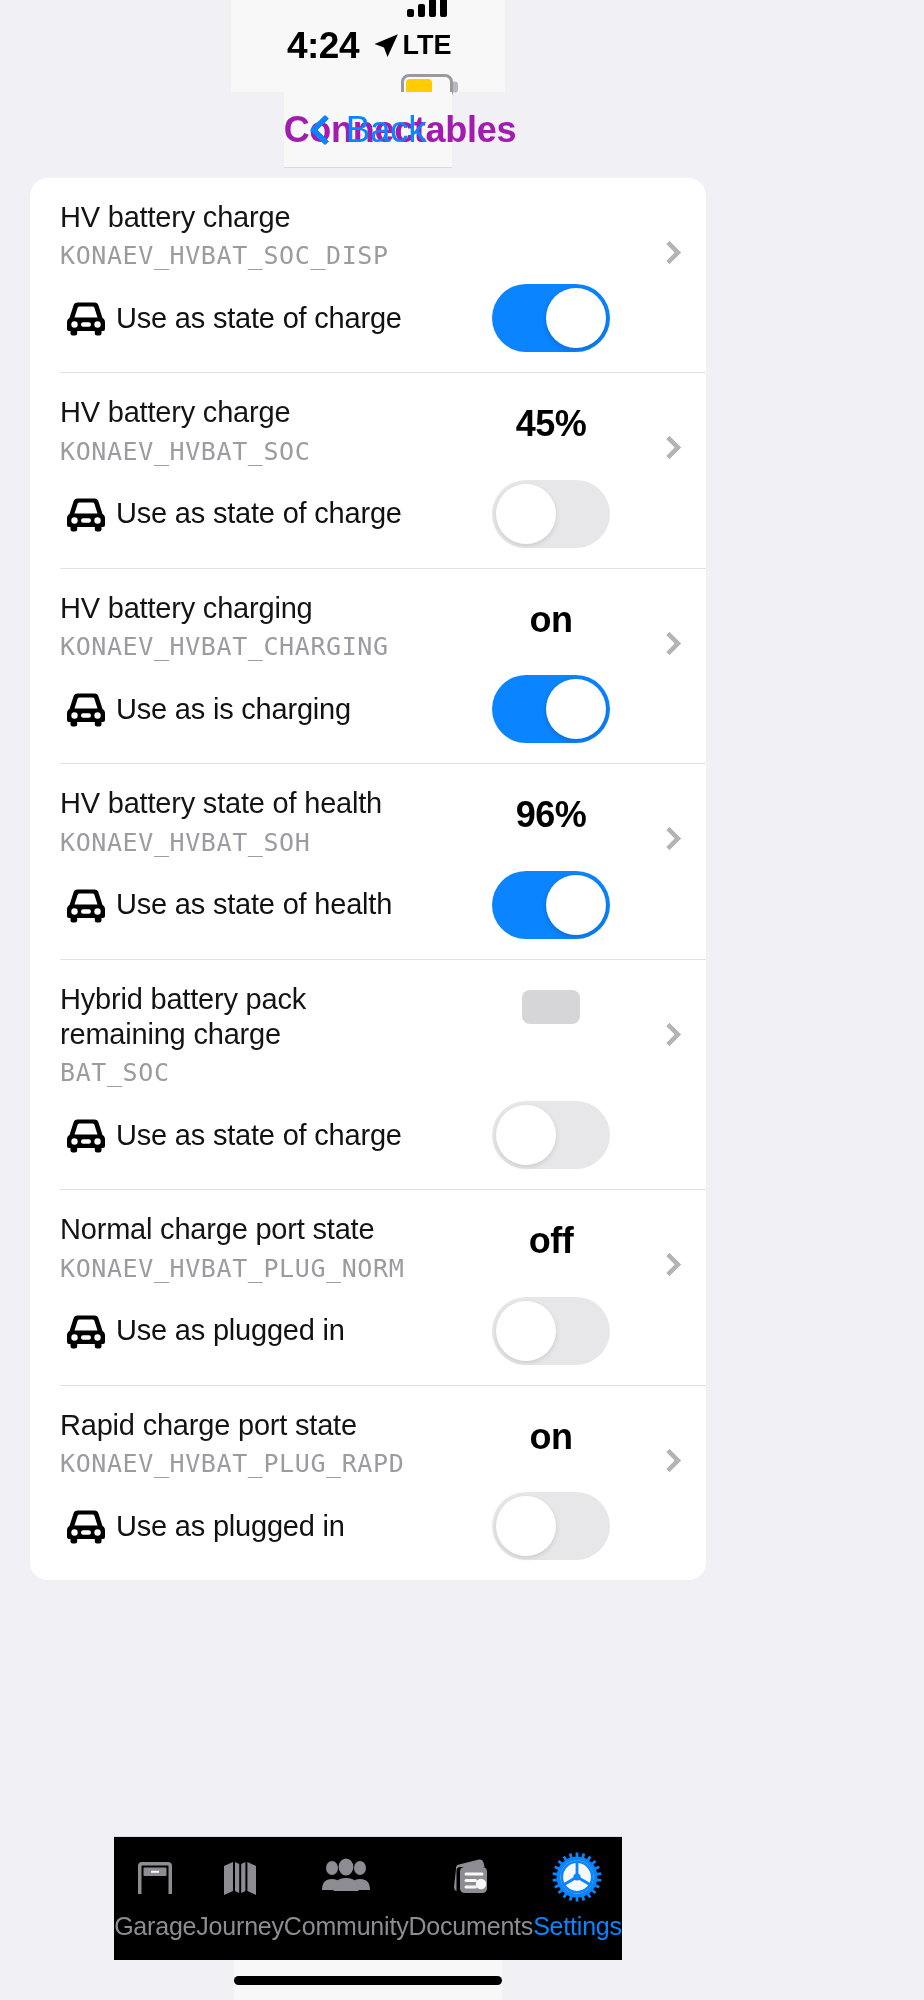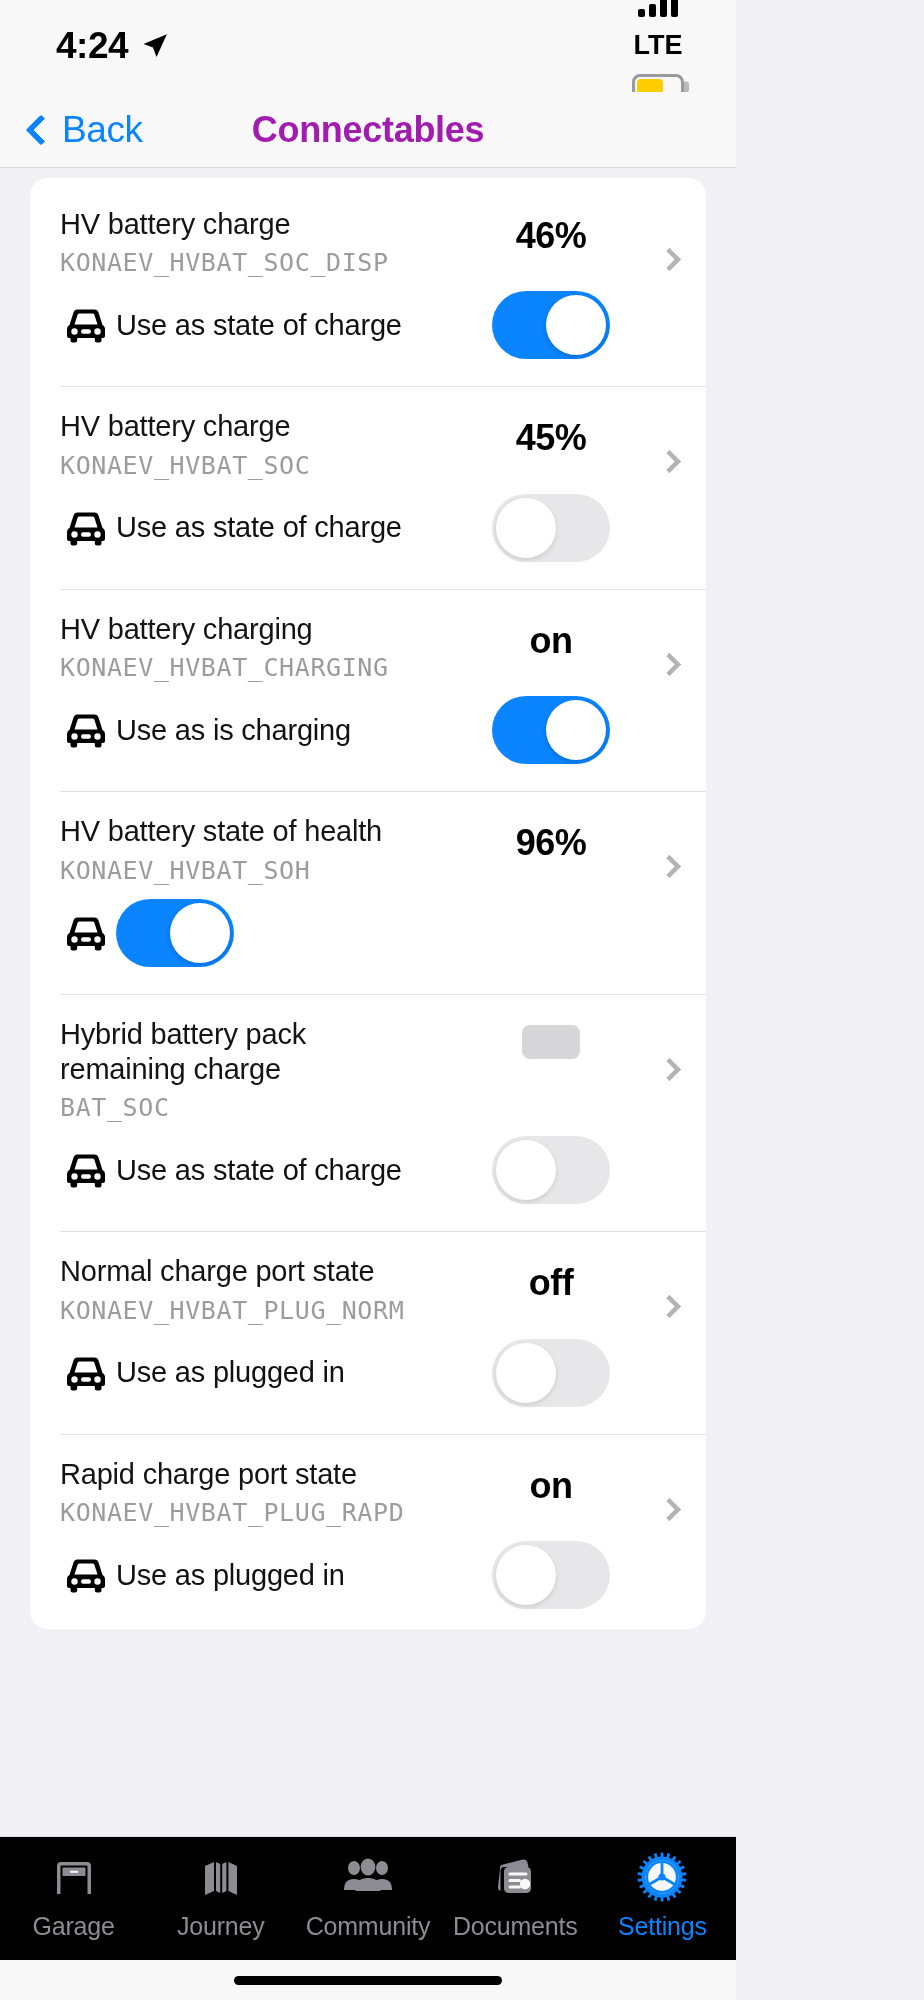--- a/index.html
+++ b/index.html
@@ -3,21 +3,21 @@
 <meta charset="utf-8">
 <style>
   * { margin:0; padding:0; box-sizing:border-box; }
   html, body {
     width:924px; height:2000px;
     background:#f1f1f5;
     font-family:"Liberation Sans", sans-serif;
     -webkit-font-smoothing:antialiased;
     overflow:hidden;
   }
-  #app { position:relative; width:736px; height:2000px; display:flex; flex-direction:column; }
+  #app { position:relative; width:736px; height:2000px; display:flex; flex-direction:column;align-items:center; }
 
   
   .statusbar {
     height:92px; flex:0 0 92px; background:#f8f8f9;
     display:flex; align-items:center; justify-content:space-between;
     padding:0 52px 0 56px;
   }
   .sb-left { display:flex; align-items:center; gap:12px; }
   .sb-time { font-size:37px; font-weight:700; color:#000; letter-spacing:-0.5px; }
   .sb-right { display:flex; align-items:center; gap:13px;flex-direction:column; }
@@ -42,21 +42,21 @@
   .chev-back { width:22px; height:22px; border-left:6px solid #0a84ff; border-bottom:6px solid #0a84ff;
                transform:rotate(45deg); border-radius:2px; margin-left:4px; }
   .back-label { font-size:37px; color:#0a84ff; font-weight:400; letter-spacing:-0.4px; }
   .nav-title { position:absolute; left:0; right:0; text-align:center;
                font-size:36px; font-weight:700; color:#a21caf; letter-spacing:-0.3px; }
 
   
   .content { flex:1 1 auto; overflow:hidden; padding:10px 30px 0 30px; }
   .card { background:#fff; border-radius:18px; overflow:hidden; }
 
-  .item { padding:7px 0 0 30px; }
+  .item { padding:0 0 0 30px; }
   .item + .item .item-inner { border-top:1px solid #e2e2e5; }
   .item-inner { padding:22px 0 20px 0; position:relative; padding-right:30px; }
 
   .row-top { display:flex; align-items:flex-start; }
   .titles { flex:1 1 auto; min-width:0; }
   .name { font-size:29px; color:#141414; line-height:1.22; letter-spacing:-0.2px; }
   .code { font-size:25px; color:#9b9ba0; margin-top:6px; letter-spacing:0.6px;
           font-family:"DejaVu Sans Mono", monospace; }
   .valuewrap { width:250px; flex:0 0 250px; display:flex; justify-content:center;
                align-items:flex-start; padding-top:8px; }
@@ -127,23 +127,20 @@
   <div class="content">
     <div class="card">
 
       <div class="item">
         <div class="item-inner">
           <div class="row-top">
             <div class="titles">
               <div class="name">HV battery charge</div>
               <div class="code">KONAEV_HVBAT_SOC_DISP</div>
             </div>
-            <div class="valuewrap">
-                <span class="value">46%</span>
-              </div>
           </div>
           <span class="chev-right"></span>
           <div class="row-bot">
             <span class="caricon">
               <svg width="52" height="40" viewBox="0 0 52 40">
                   <path d="M9.5 20 L13.5 7.5 Q14.4 4.5 17.6 4.5 L34.4 4.5 Q37.6 4.5 38.5 7.5 L42.5 20 Q45 21 45 24.5 L45 31 Q45 33 43 33 L41.5 33 L41.5 35.5 Q41.5 37.5 39.3 37.5 L37 37.5 Q34.8 37.5 34.8 35.5 L34.8 33 L17.2 33 L17.2 35.5 Q17.2 37.5 15 37.5 L12.7 37.5 Q10.5 37.5 10.5 35.5 L10.5 33 L9 33 Q7 33 7 31 L7 24.5 Q7 21 9.5 20 Z M14.5 19.5 L37.5 19.5 L34.4 9.8 Q33.9 8.5 32.3 8.5 L19.7 8.5 Q18.1 8.5 17.6 9.8 Z" fill="#000"></path>
                   <circle cx="14.5" cy="26.5" r="3.2" fill="#fff"></circle>
                   <circle cx="37.5" cy="26.5" r="3.2" fill="#fff"></circle>
                   <rect x="21" y="24.3" width="10" height="4.4" rx="2.2" fill="#fff"></rect>
                 </svg>
@@ -228,20 +225,21 @@
           <span class="chev-right"></span>
           <div class="row-bot">
             <span class="caricon">
               <svg width="52" height="40" viewBox="0 0 52 40">
                   <path d="M9.5 20 L13.5 7.5 Q14.4 4.5 17.6 4.5 L34.4 4.5 Q37.6 4.5 38.5 7.5 L42.5 20 Q45 21 45 24.5 L45 31 Q45 33 43 33 L41.5 33 L41.5 35.5 Q41.5 37.5 39.3 37.5 L37 37.5 Q34.8 37.5 34.8 35.5 L34.8 33 L17.2 33 L17.2 35.5 Q17.2 37.5 15 37.5 L12.7 37.5 Q10.5 37.5 10.5 35.5 L10.5 33 L9 33 Q7 33 7 31 L7 24.5 Q7 21 9.5 20 Z M14.5 19.5 L37.5 19.5 L34.4 9.8 Q33.9 8.5 32.3 8.5 L19.7 8.5 Q18.1 8.5 17.6 9.8 Z" fill="#000"></path>
                   <circle cx="14.5" cy="26.5" r="3.2" fill="#fff"></circle>
                   <circle cx="37.5" cy="26.5" r="3.2" fill="#fff"></circle>
                   <rect x="21" y="24.3" width="10" height="4.4" rx="2.2" fill="#fff"></rect>
                 </svg>
             </span>
+            <span class="sublabel">Use as state of health</span>
             <span class="toggle on">
                 <span class="knob"></span>
               </span>
           </div>
         </div>
       </div>
 
       <div class="item">
         <div class="item-inner">
           <div class="row-top">

